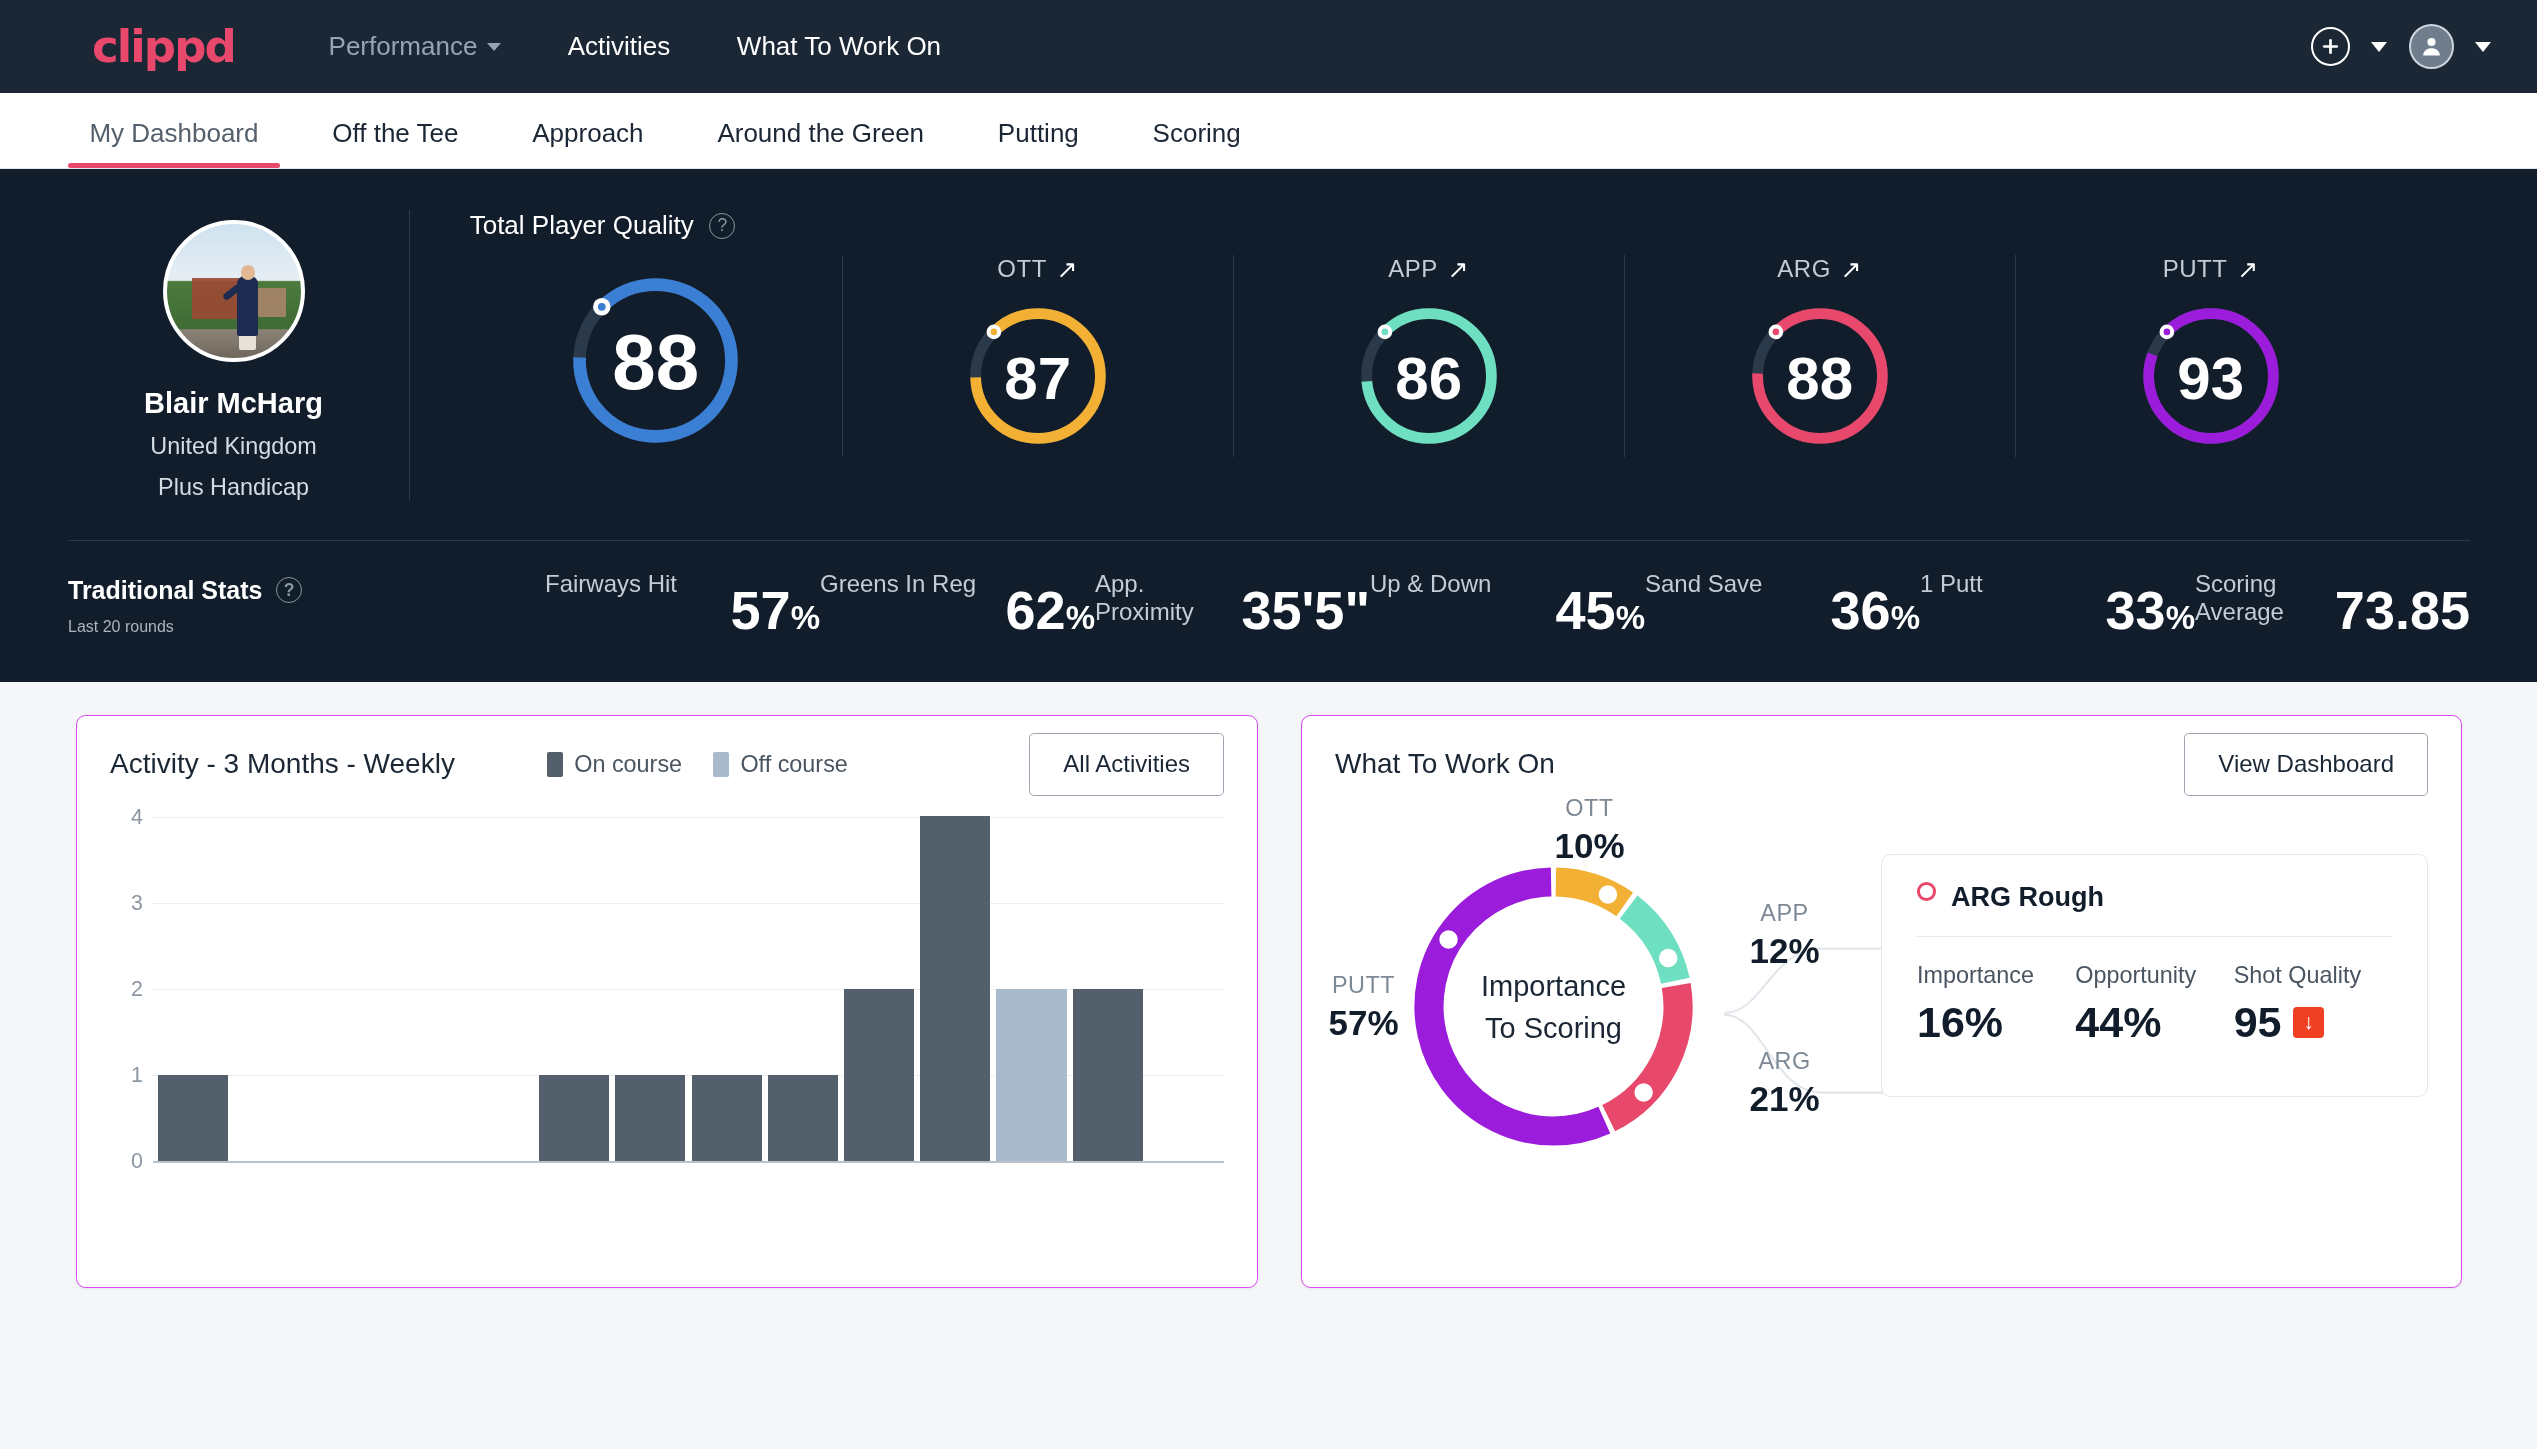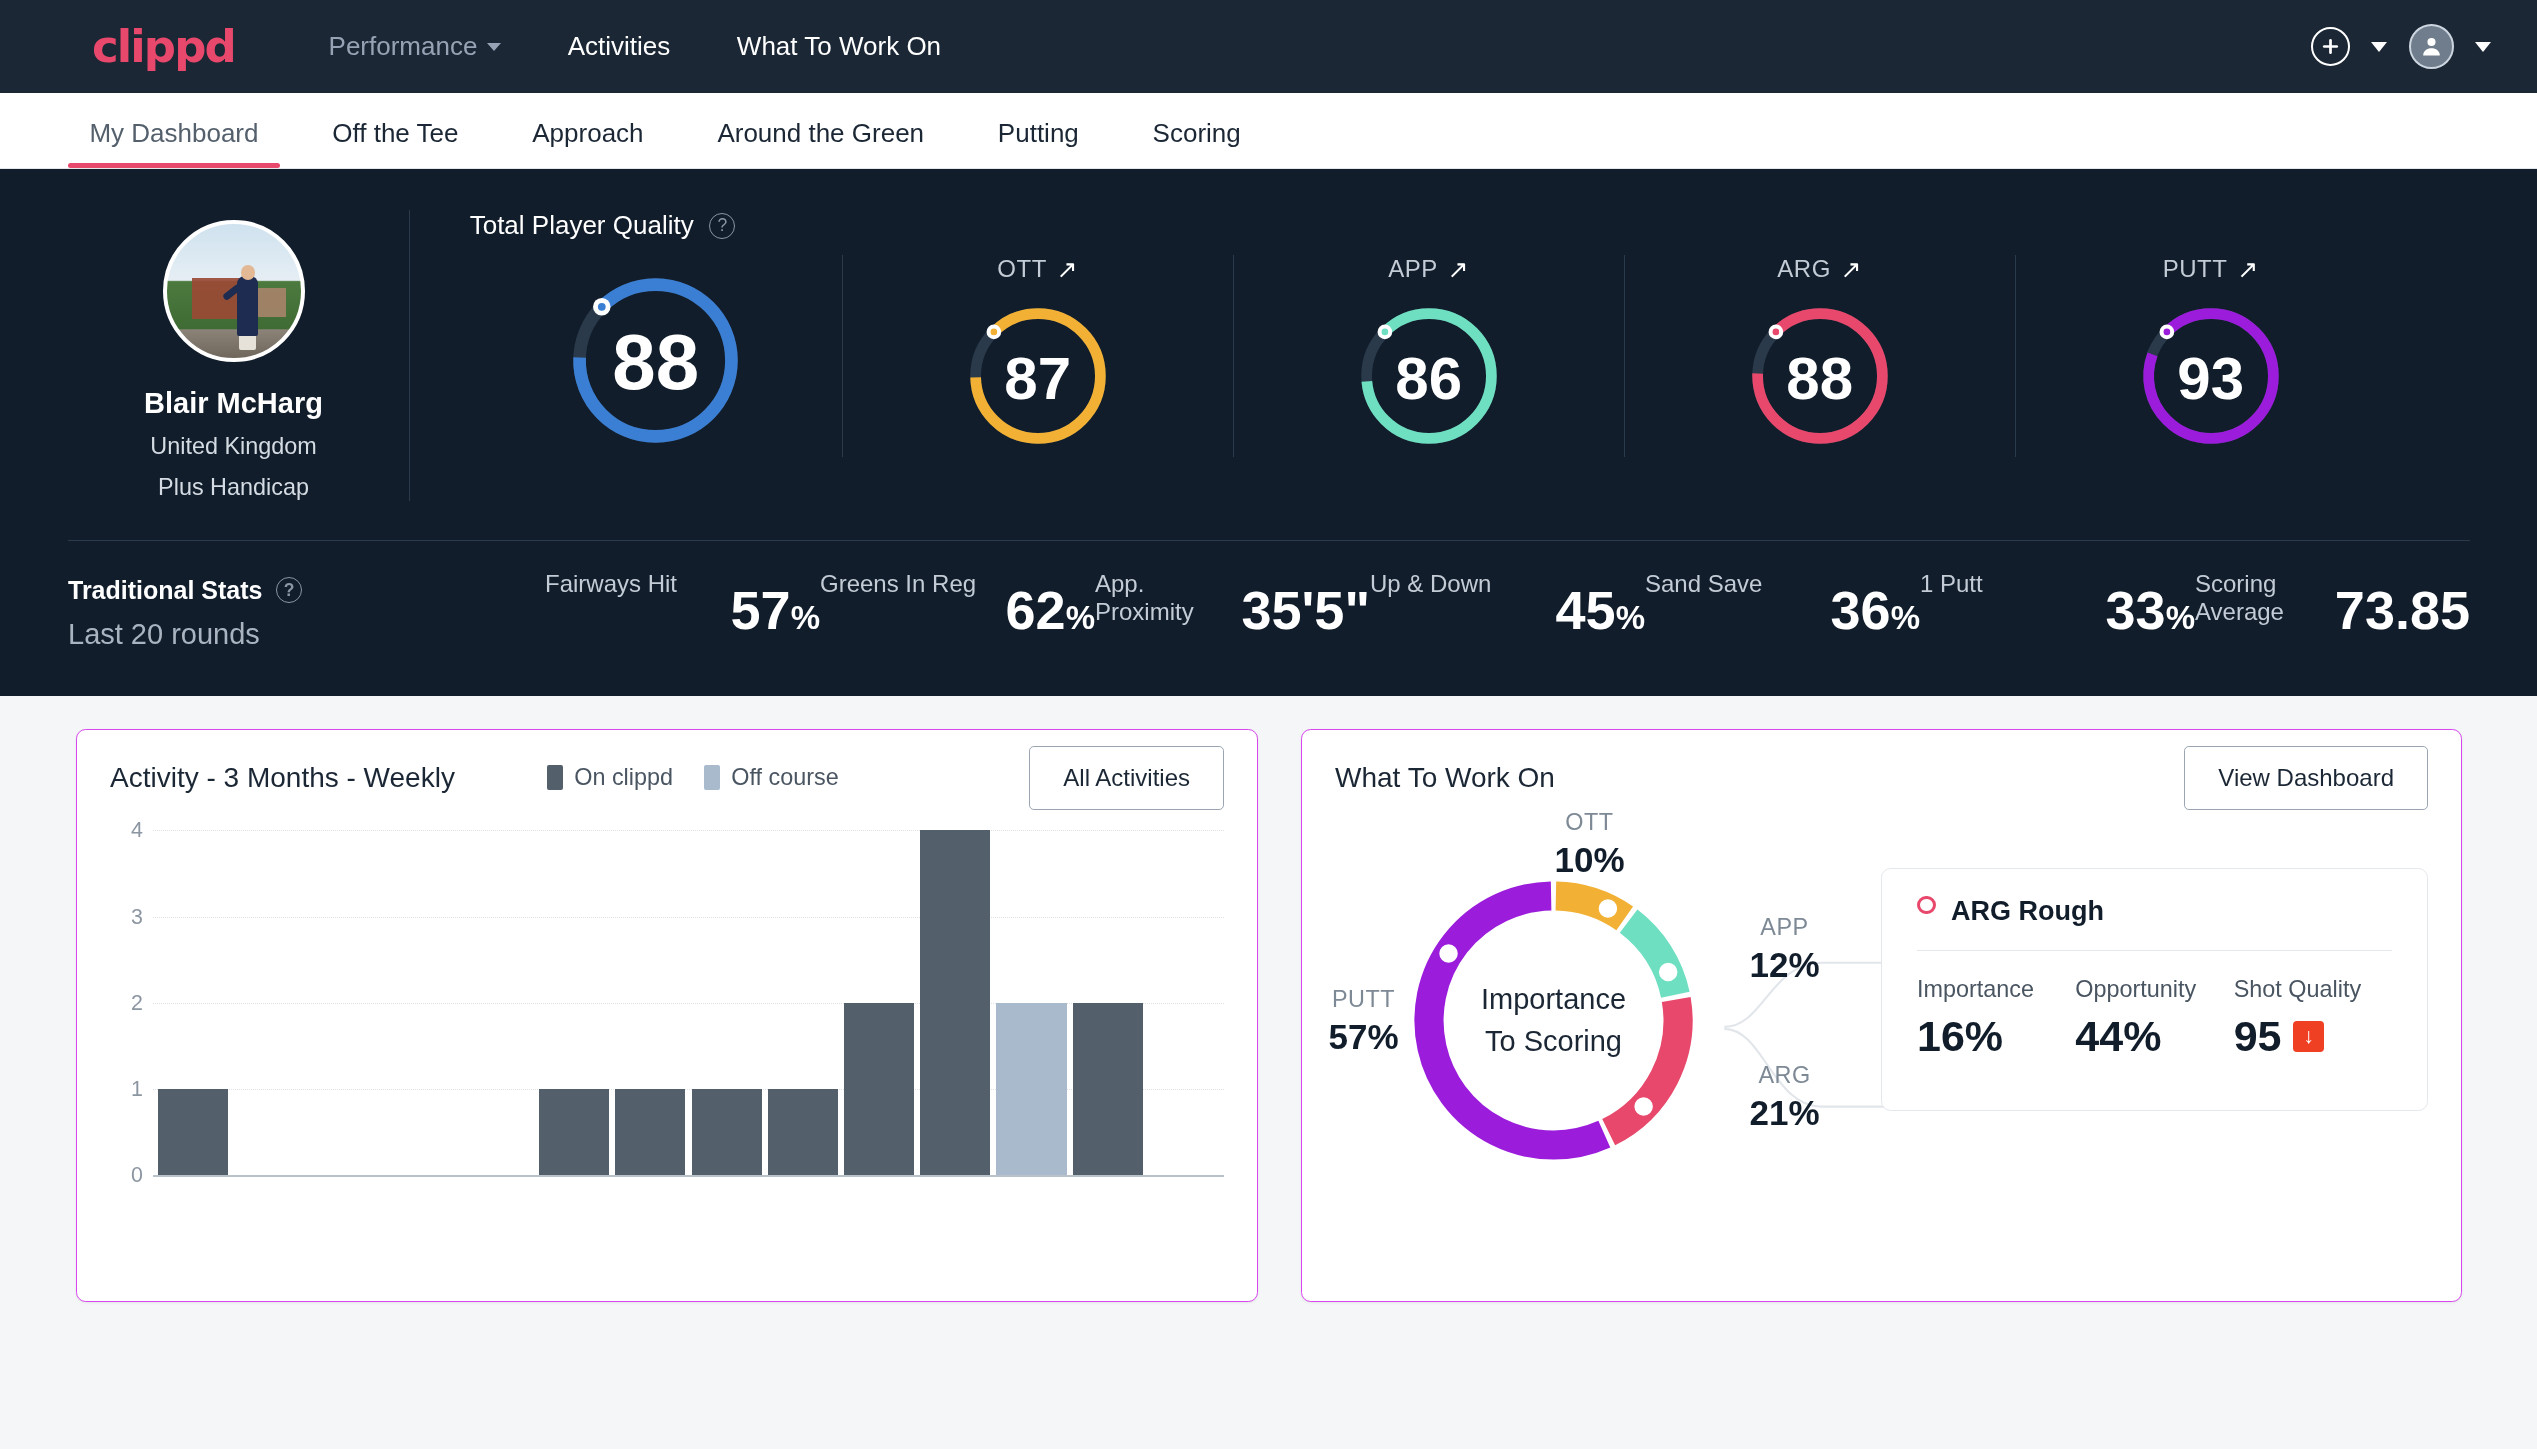--- a/index.html
+++ b/index.html
@@ -135,21 +135,21 @@
 
   .divider-h { height: 1px; background: #2c3b4c; margin: 39px 68px 0 68px; }
 
   
   .tstats { display: flex; align-items: flex-start; padding: 29px 68px 9.7px 68px; }
   .tstats-label { width: 477px; padding-top: 5.8px; }
   .tstats-title {
     color: #ffffff; font-size: 25px; font-weight: bold;
     display: flex; align-items: center; gap: 13.6px;
   }
-  .tstats-sub { color: #aab4c0; font-size: 29px; margin-top: 13.6px; }
+  .tstats-sub { color: #aab4c0; font-size: 16px; margin-top: 13.6px; }
   .tstat {
     flex: 1; display: flex; align-items: flex-start; justify-content: space-between;
   }
   .tstat-name { color: #c3ccd6; font-size: 24px; }
   .tstat-val {
     color: #ffffff; font-size: 54px; font-weight: bold; margin-top: 13.6px;
     line-height: 1;
   }
   .tstat-val .unit { font-size: 33px; font-weight: bold; }
 
@@ -394,21 +394,21 @@
 </div>
 
 <div class="lower">
 
   <div class="card card-activity">
     <div class="card-head">
       <div class="card-title">Activity - 3 Months - Weekly</div>
       <div class="legend">
         <div class="legend-item">
           <span class="swatch" style="background:#53606c"></span>
-          <span>On clippd</span>
+          <span>On course</span>
         </div>
         <div class="legend-item">
           <span class="swatch" style="background:#a9bacd"></span>
           <span>Off course</span>
         </div>
       </div>
       <button class="btn-outline">All Activities</button>
     </div>
     <div class="plot" id="plot">
         <div class="ylab" style="top:354px">0</div>

